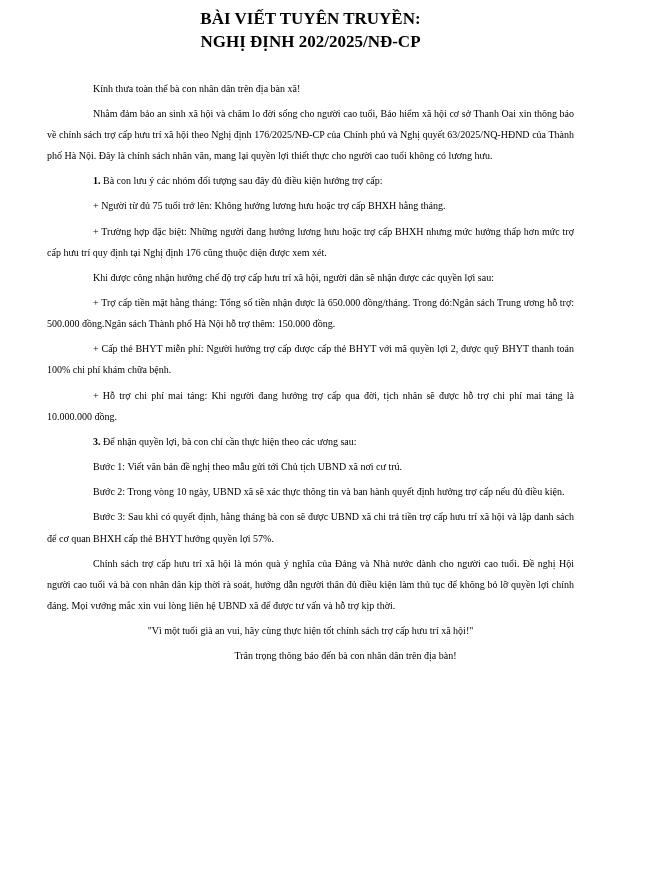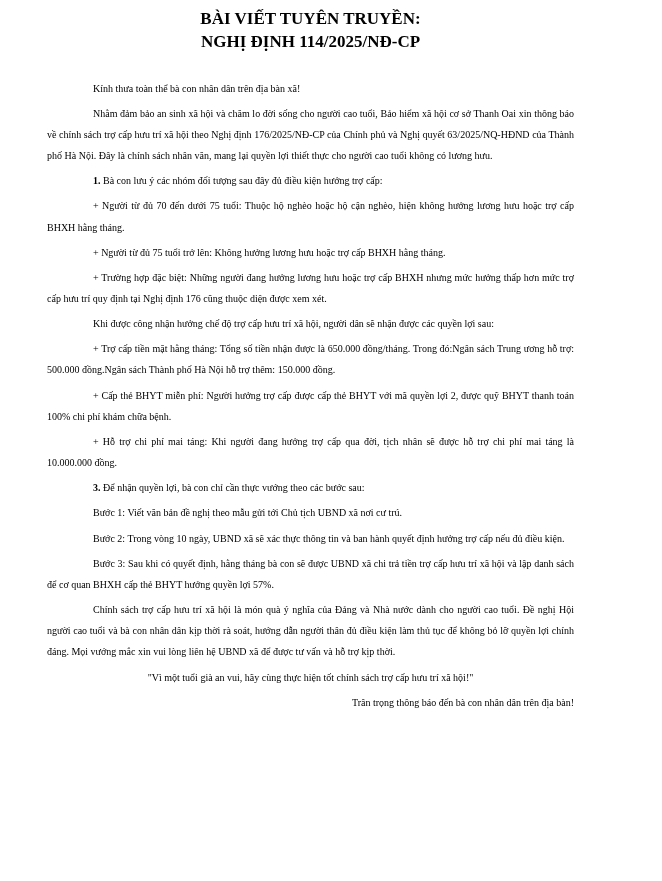--- a/index.html
+++ b/index.html
@@ -40,47 +40,46 @@
   }
   .doc-body p .para-num {
     font-weight: bold;
   }
   .doc-body p.quote-line {
     text-align: center;
     text-indent: 0;
   }
   .doc-body p.closing-line {
     text-indent: 70px;
-    text-align: right;
+    text-align: center;
   }
 </style>
 </head>
 <body>
 
 <div class="page">
 
   <div class="doc-title">
     <div>BÀI VIẾT TUYÊN TRUYỀN:</div>
-    <div>NGHỊ ĐỊNH 114/2025/NĐ-CP</div>
+    <div>NGHỊ ĐỊNH 202/2025/NĐ-CP</div>
   </div>
 
   <div class="title-gap"></div>
 
   <div class="doc-body">
     <p><span>Kính thưa toàn thể bà con nhân dân trên địa bàn xã!</span></p>
     <p><span>Nhằm đảm bảo an sinh xã hội và chăm lo đời sống cho người cao tuổi, Bảo hiểm xã hội cơ sở Thanh Oai xin thông báo về chính sách trợ cấp hưu trí xã hội theo Nghị định 176/2025/NĐ-CP của Chính phủ và Nghị quyết 63/2025/NQ-HĐND của Thành phố Hà Nội. Đây là chính sách nhân văn, mang lại quyền lợi thiết thực cho người cao tuổi không có lương hưu.</span></p>
     <p><span class="para-num">1. </span><span>Bà con lưu ý các nhóm đối tượng sau đây đủ điều kiện hưởng trợ cấp:</span></p>
-    <p><span>+ Người từ đủ 70 đến dưới 75 tuổi: Thuộc hộ nghèo hoặc hộ cận nghèo, hiện không hưởng lương hưu hoặc trợ cấp BHXH hằng tháng.</span></p>
     <p><span>+ Người từ đủ 75 tuổi trở lên: Không hưởng lương hưu hoặc trợ cấp BHXH hằng tháng.</span></p>
     <p><span>+ Trường hợp đặc biệt: Những người đang hưởng lương hưu hoặc trợ cấp BHXH nhưng mức hưởng thấp hơn mức trợ cấp hưu trí quy định tại Nghị định 176 cũng thuộc diện được xem xét.</span></p>
     <p><span>Khi được công nhận hưởng chế độ trợ cấp hưu trí xã hội, người dân sẽ nhận được các quyền lợi sau:</span></p>
     <p><span>+ Trợ cấp tiền mặt hằng tháng: Tổng số tiền nhận được là 650.000 đồng/tháng. Trong đó:Ngân sách Trung ương hỗ trợ: 500.000 đồng.Ngân sách Thành phố Hà Nội hỗ trợ thêm: 150.000 đồng.</span></p>
     <p><span>+ Cấp thẻ BHYT miễn phí: Người hưởng trợ cấp được cấp thẻ BHYT với mã quyền lợi 2, được quỹ BHYT thanh toán 100% chi phí khám chữa bệnh.</span></p>
     <p><span>+ Hỗ trợ chi phí mai táng: Khi người đang hưởng trợ cấp qua đời, tịch nhân sẽ được hỗ trợ chi phí mai táng là 10.000.000 đồng.</span></p>
-    <p><span class="para-num">3. </span><span>Để nhận quyền lợi, bà con chỉ cần thực vướng theo các bước sau:</span></p>
+    <p><span class="para-num">3. </span><span>Để nhận quyền lợi, bà con chỉ cần thực hiện theo các ương sau:</span></p>
     <p><span>Bước 1: Viết văn bản đề nghị theo mẫu gửi tới Chủ tịch UBND xã nơi cư trú.</span></p>
     <p><span>Bước 2: Trong vòng 10 ngày, UBND xã sẽ xác thực thông tin và ban hành quyết định hưởng trợ cấp nếu đủ điều kiện.</span></p>
     <p><span>Bước 3: Sau khi có quyết định, hằng tháng bà con sẽ được UBND xã chi trả tiền trợ cấp hưu trí xã hội và lập danh sách để cơ quan BHXH cấp thẻ BHYT hưởng quyền lợi 57%.</span></p>
     <p><span>Chính sách trợ cấp hưu trí xã hội là món quà ý nghĩa của Đảng và Nhà nước dành cho người cao tuổi. Đề nghị Hội người cao tuổi và bà con nhân dân kịp thời rà soát, hướng dẫn người thân đủ điều kiện làm thủ tục để không bỏ lỡ quyền lợi chính đáng. Mọi vướng mắc xin vui lòng liên hệ UBND xã để được tư vấn và hỗ trợ kịp thời.</span></p>
     <p class="quote-line"><span>"Vì một tuổi già an vui, hãy cùng thực hiện tốt chính sách trợ cấp hưu trí xã hội!"</span></p>
     <p class="closing-line"><span>Trân trọng thông báo đến bà con nhân dân trên địa bàn!</span></p>
   </div>
 
 </div>
 

